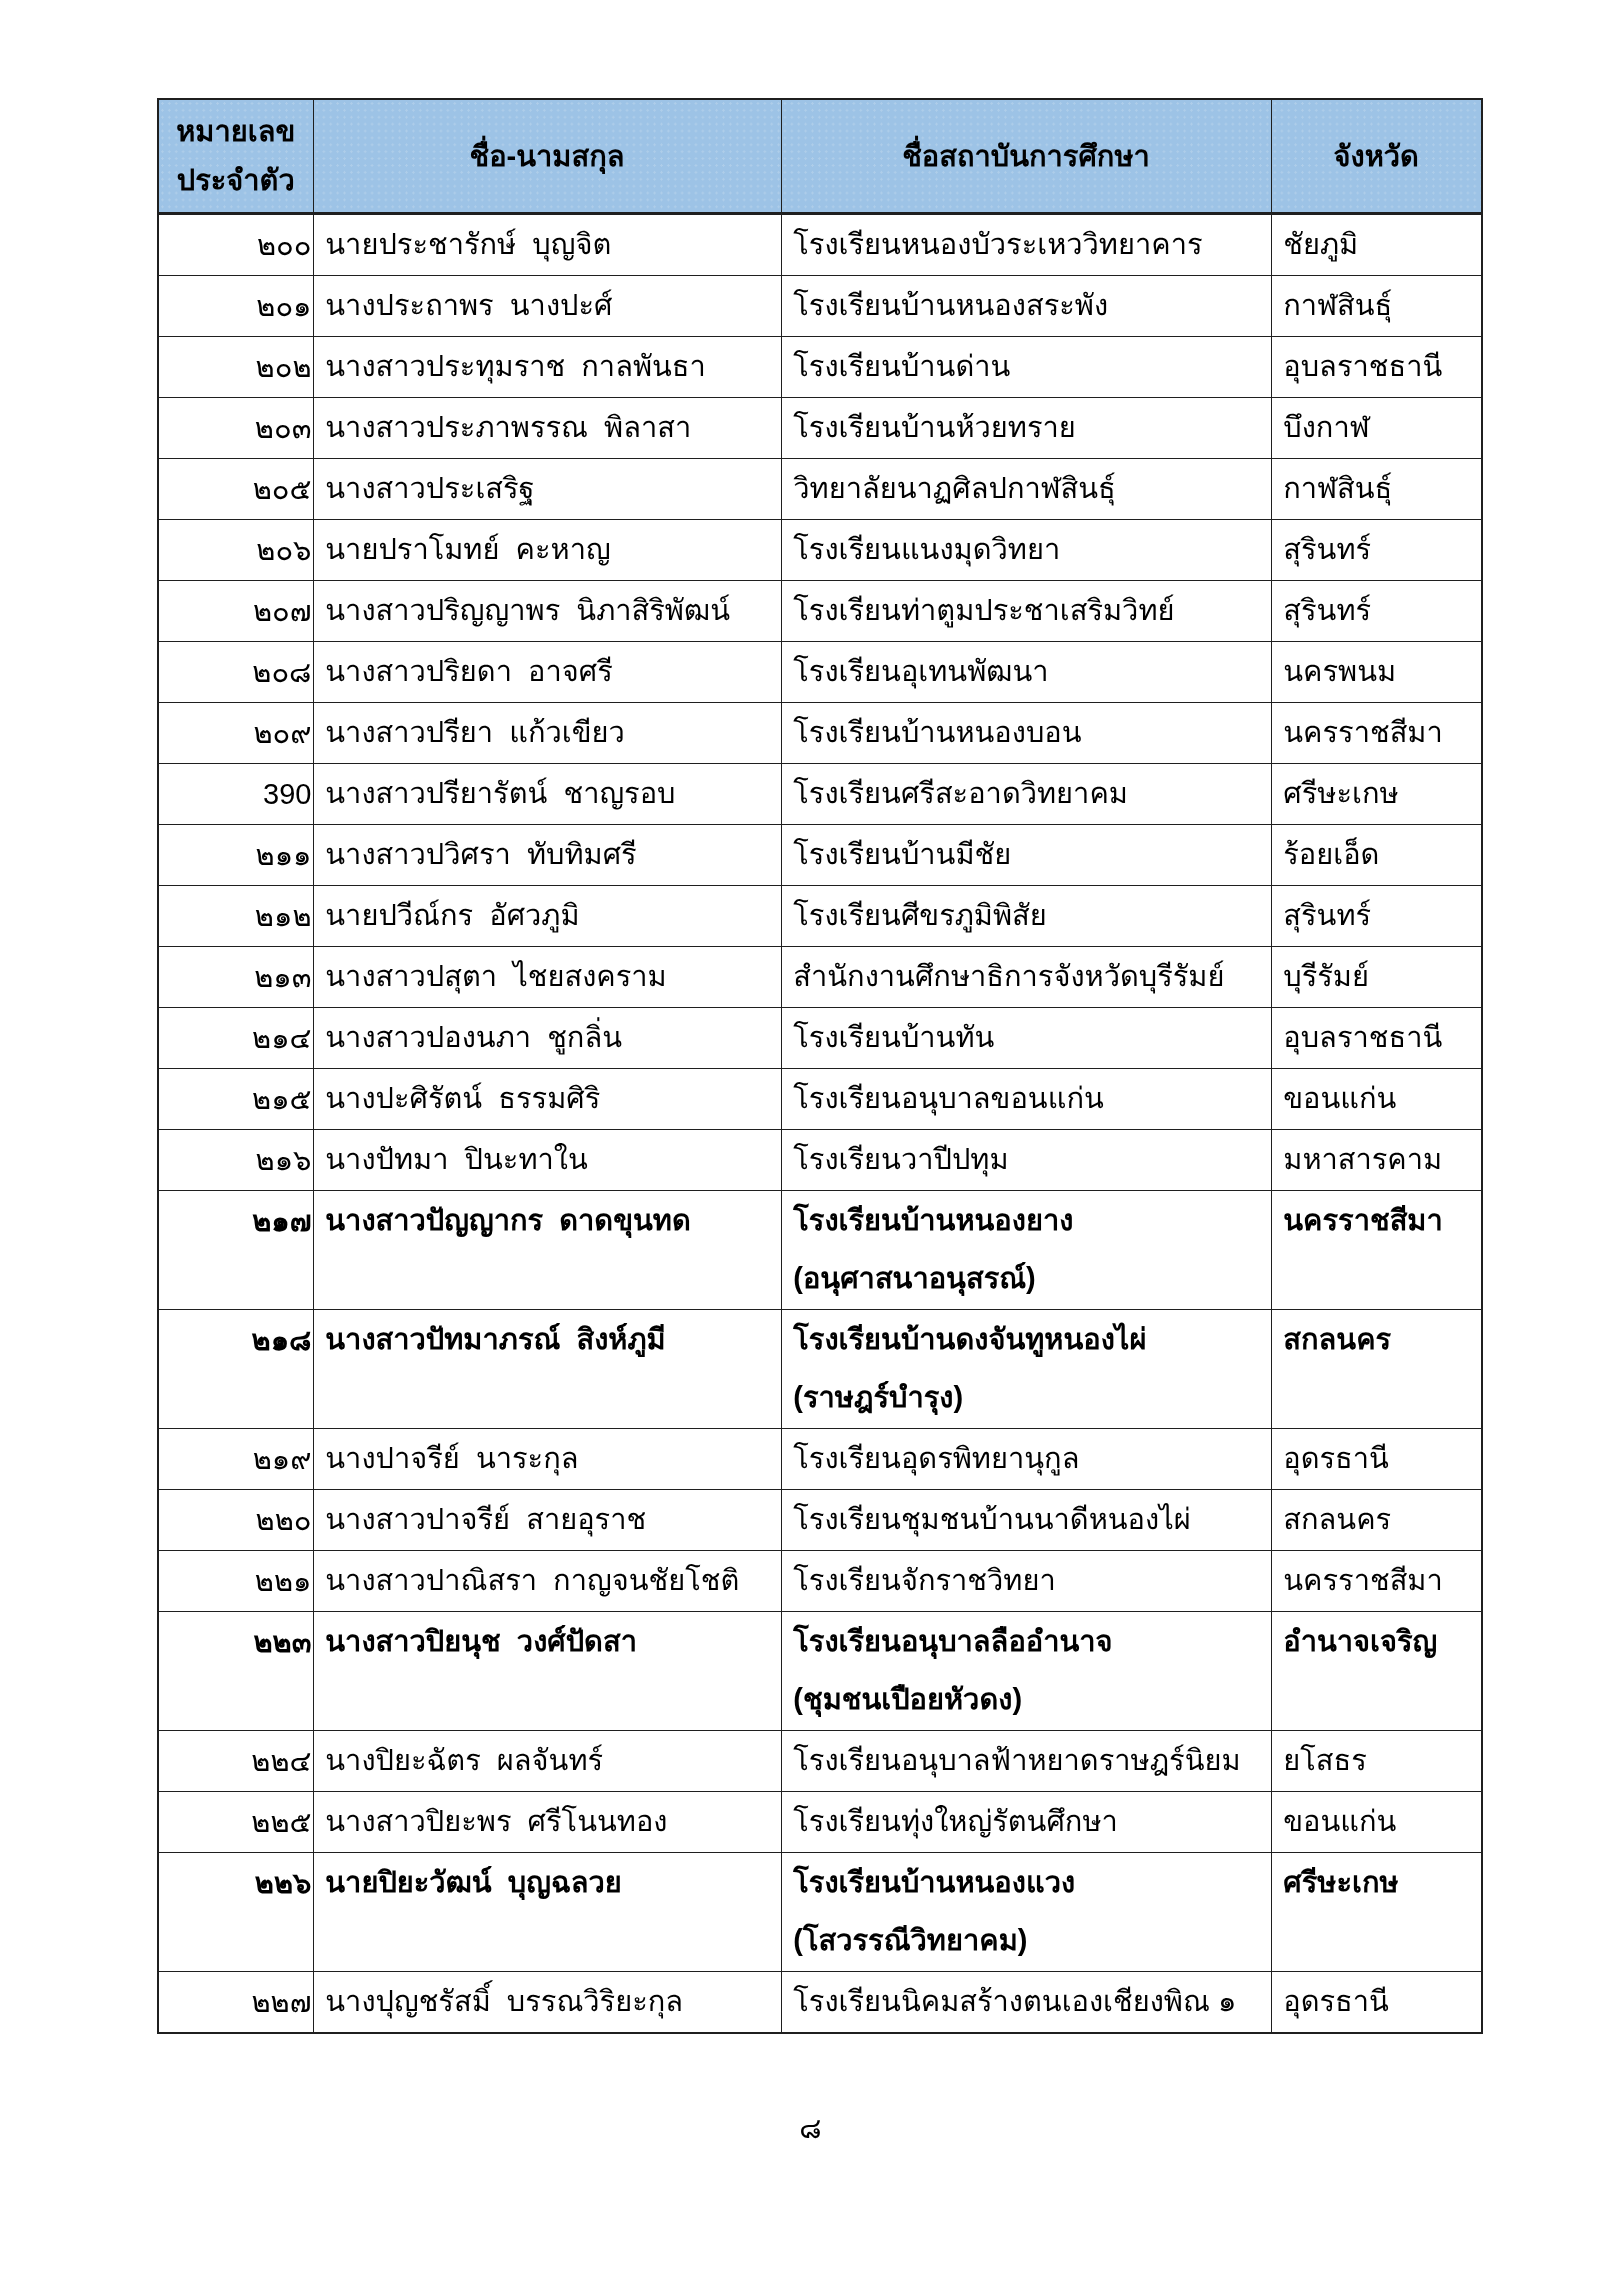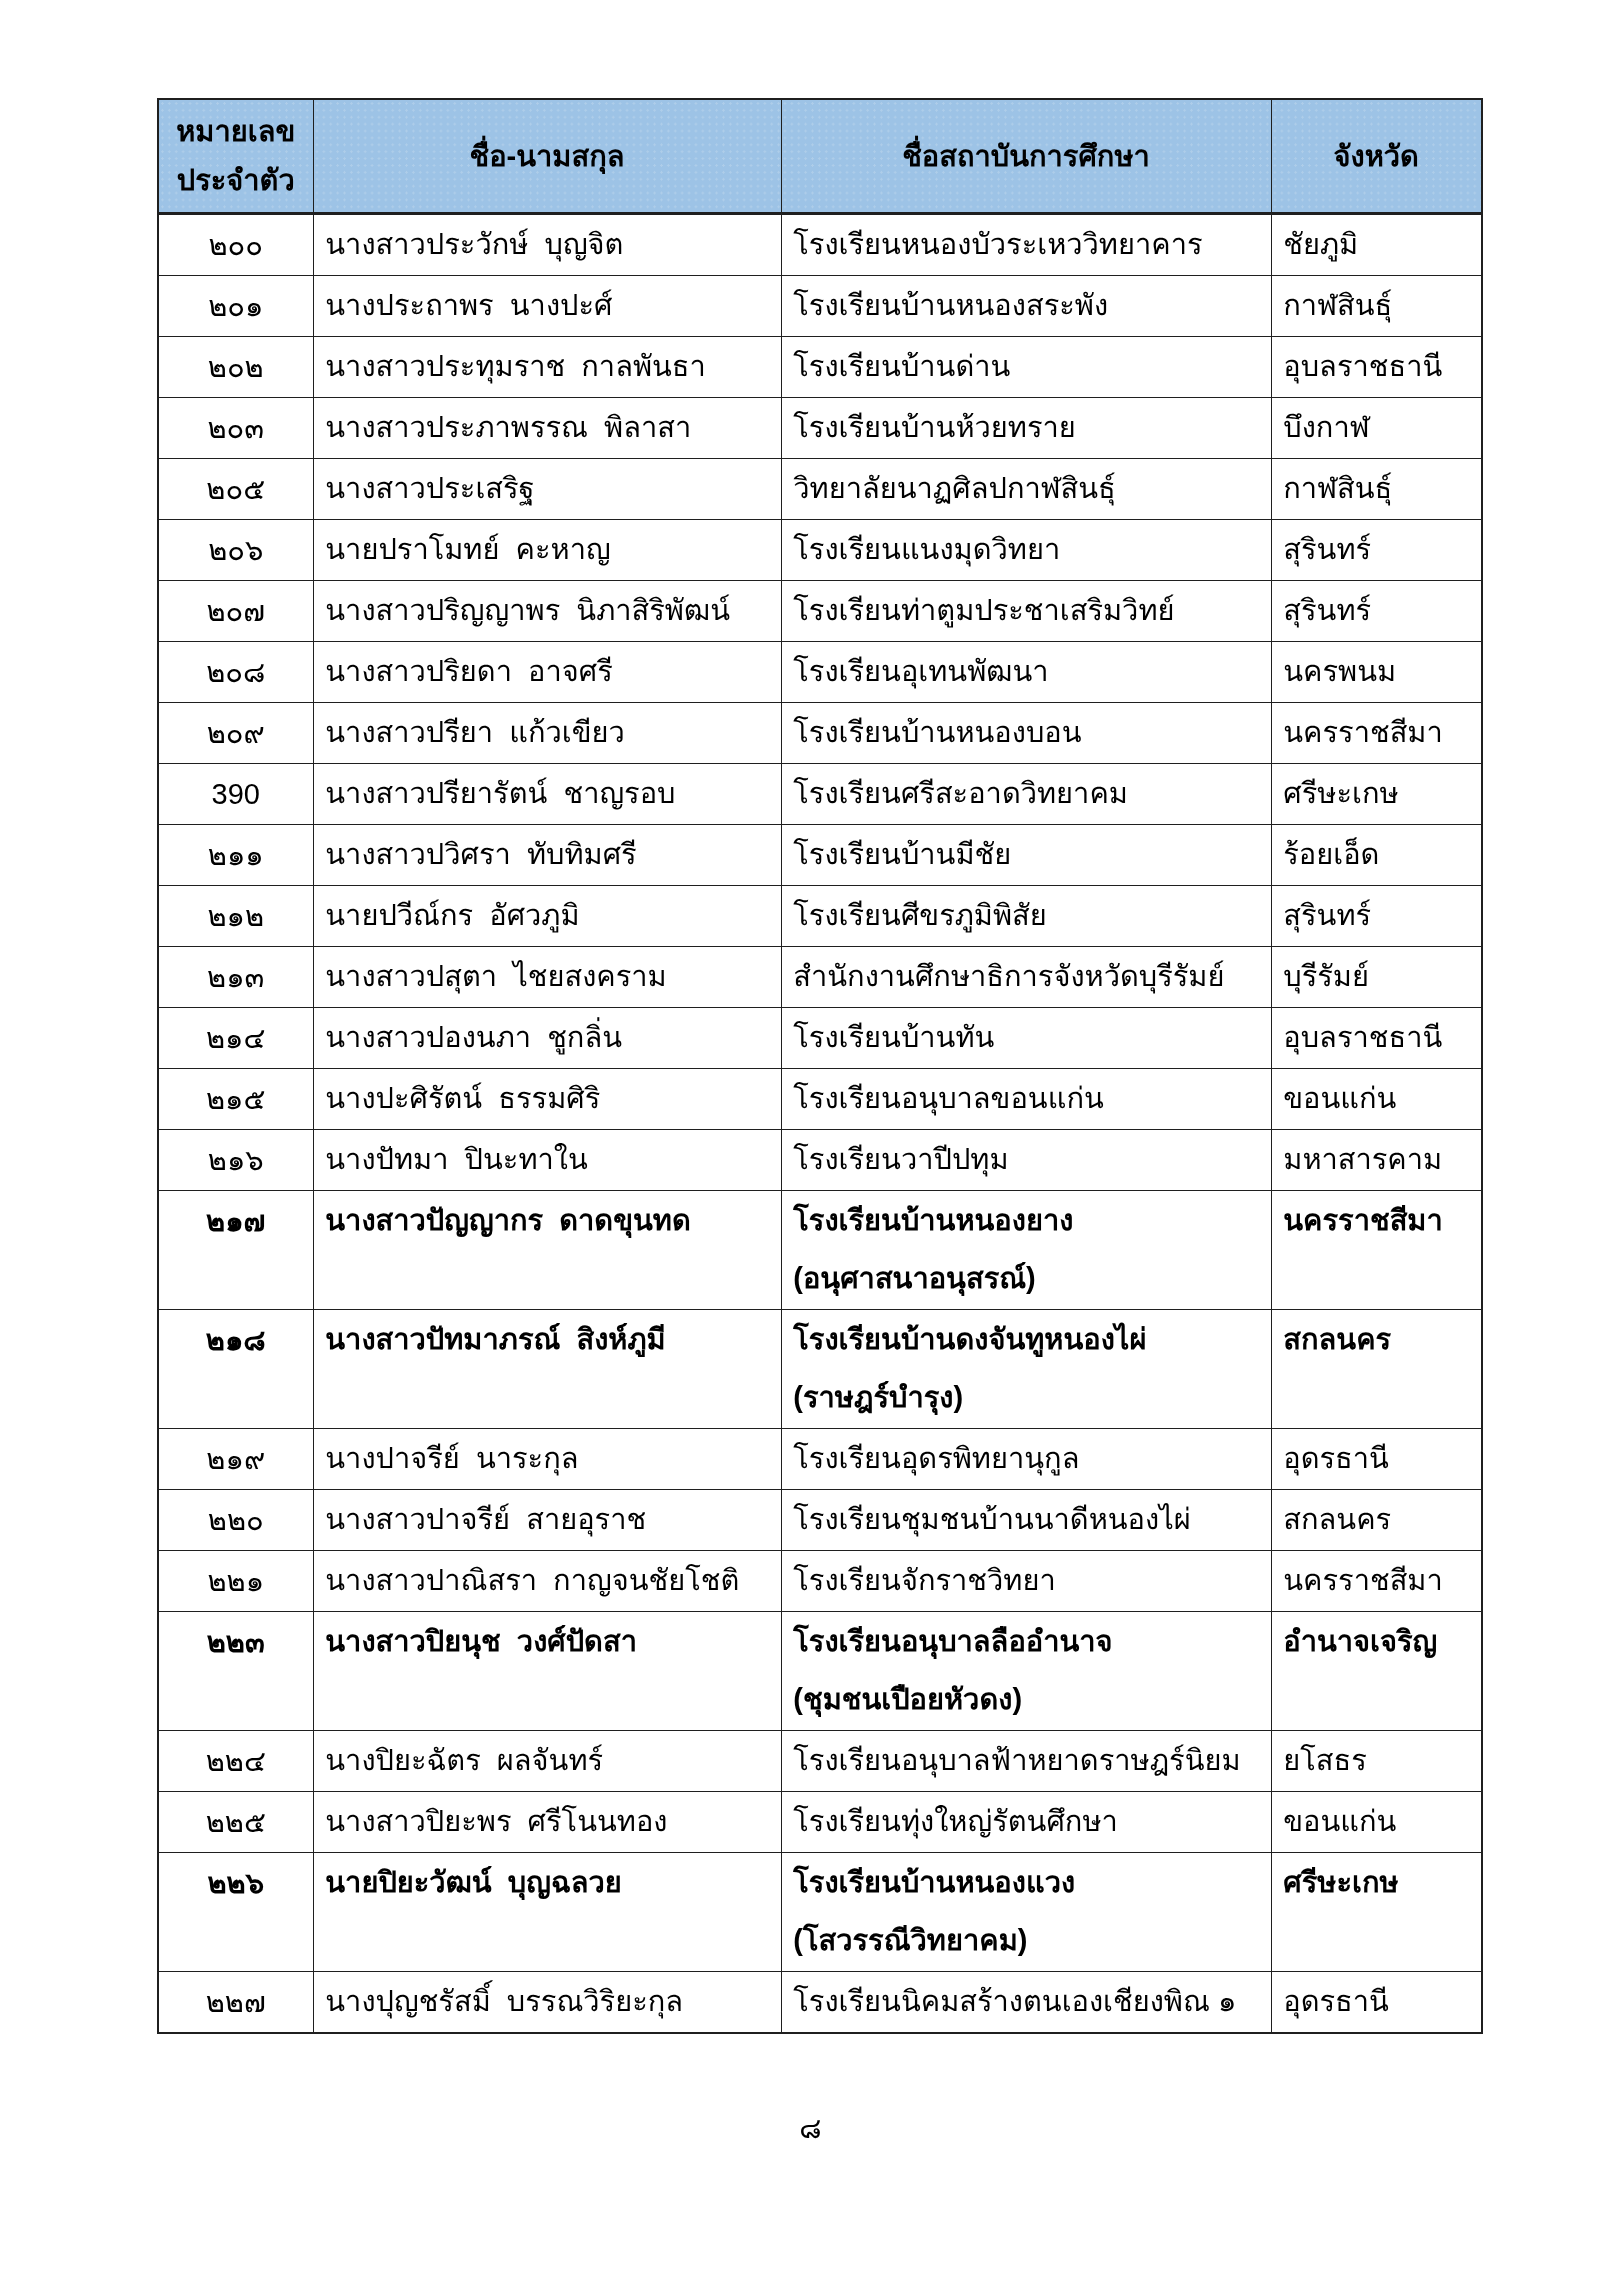--- a/index.html
+++ b/index.html
@@ -46,21 +46,21 @@
     vertical-align: middle;
     border-bottom: 3.9px solid #1f1f1f;
     line-height: 49px;
   }
   .head-stack { display: flex; flex-direction: column; justify-content: center; }
 
   
   td { vertical-align: top; line-height: 58px; }
   tr.single td { height: 58px; }
   tr.double td { height: 116px; font-weight: bold; }
-  td.id-cell { text-align: center; white-space: pre; }
+  td.id-cell { text-align: right; white-space: pre; }
   td.name-cell, td.school-cell, td.province-cell {
     text-align: left; padding: 0 11.8px; white-space: pre;
   }
   .school-line { line-height: 58px; white-space: pre; }
 
   .page-number {
     position: absolute;
     left: 0; top: 2105px; width: 1621px;
     text-align: center;
     font-size: 29px;
@@ -87,21 +87,21 @@
           </div>
         </th>
         <th>ชื่อ-นามสกุล</th>
         <th>ชื่อสถาบันการศึกษา</th>
         <th>จังหวัด</th>
       </tr>
     </thead>
     <tbody id="table-body">
         <tr class="single">
       <td class="id-cell">๒๐๐</td>
-      <td class="name-cell">นางสาวประวักษ์  บุญจิต</td>
+      <td class="name-cell">นายประชารักษ์  บุญจิต</td>
       <td class="school-cell"><div class="school-line">โรงเรียนหนองบัวระเหววิทยาคาร</div></td>
       <td class="province-cell">ชัยภูมิ</td>
     </tr>
         <tr class="single">
       <td class="id-cell">๒๐๑</td>
       <td class="name-cell">นางประถาพร  นางปะศ์</td>
       <td class="school-cell"><div class="school-line">โรงเรียนบ้านหนองสระพัง</div></td>
       <td class="province-cell">กาฬสินธุ์</td>
     </tr>
         <tr class="single">

